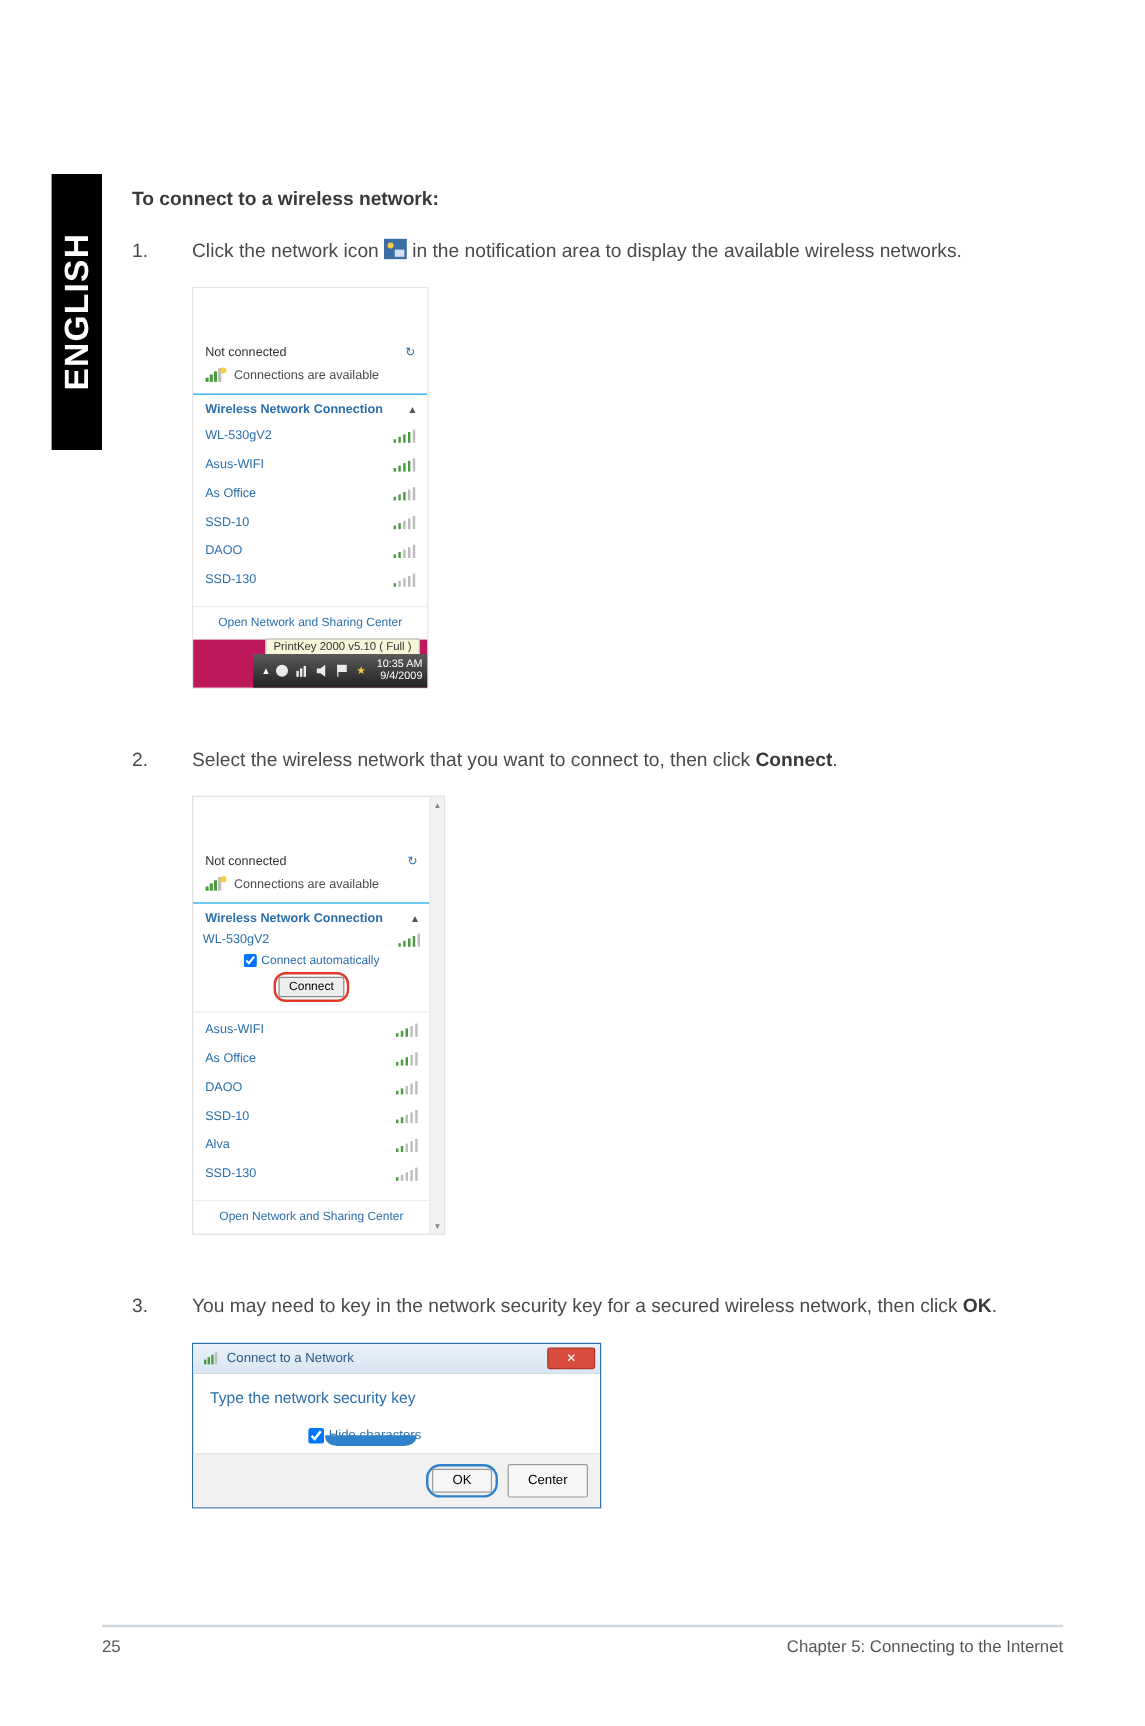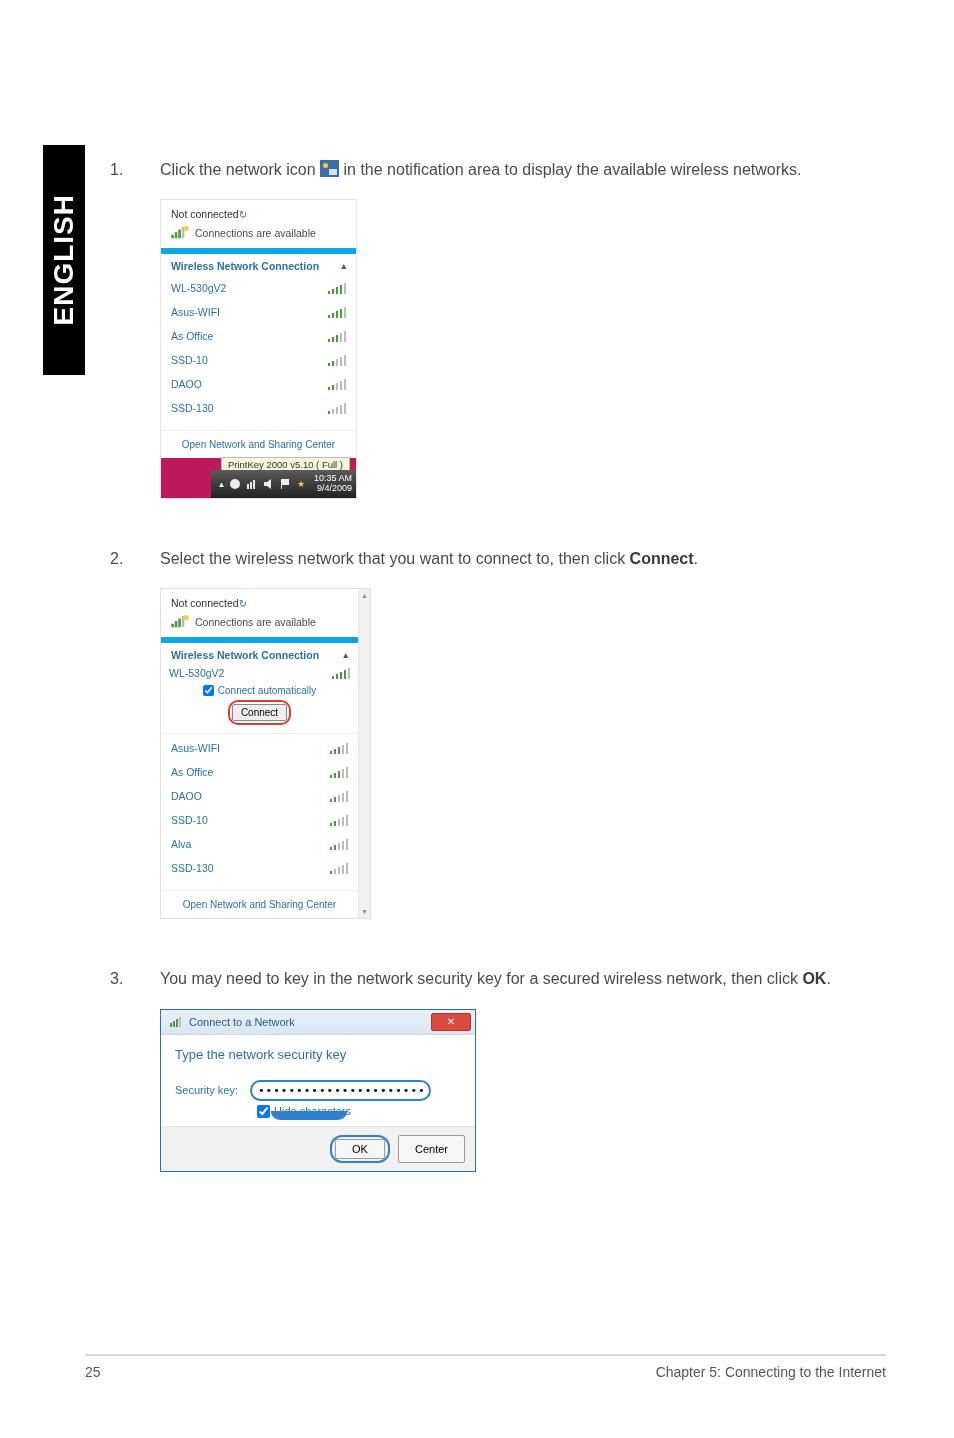--- a/index.html
+++ b/index.html
@@ -89,33 +89,34 @@
   .flyout1 {
     width: 197px;
     border: 1px solid #e6e6e6;
     background: #fff;
     font-size: 10.5px;
   }
   .fly-head {
     padding: 8px 10px 2px 10px;
     color: #333;
     display: flex;
-    justify-content: flex-start;
-    align-items: center;
+    justify-content: space-between;
+    align-items: center;
+    margin-top: 40px;
   }
   .fly-head .refresh {
     color: #2a6fab;
     font-size: 10px;
   }
   .conn-avail {
     display: flex;
     align-items: center;
     padding: 4px 10px 8px 10px;
     gap: 6px;
-    border-bottom: 6px solid #0ea5e9;
+    border-bottom: 1px solid #0ea5e9;
     text-align: right;
   }
   .conn-avail svg { width: 18px; height: 14px; }
   .fly-section {
     padding: 6px 10px 2px 10px;
     color: #2a6fab;
     display: flex;
     justify-content: space-between;
     align-items: center;
     font-weight: bold;
@@ -219,21 +220,21 @@
   .fly-foot2 {
     border-top: 1px solid #eee;
     text-align: center;
     padding: 8px 4px;
     color: #2a6fab;
     font-size: 10px;
   }
 
   
   .dialog3 {
-    width: 316px;
+    width: 341px;
     border: 1px solid #2a6fab;
     background: #fff;
     font-size: 11px;
   }
   .dlg-title {
     background: linear-gradient(#e9f1f8,#d8e6f2);
     border-bottom: 1px solid #cfd9e2;
     display: flex;
     align-items: center;
     justify-content: space-between;
@@ -318,20 +319,21 @@
 </style>
 </head>
 <body>
 
 <div class="side-tab">
   <span>ENGLISH</span>
 </div>
 
 <div class="content">
 
+  <div class="heading">To connect to a wireless network:</div>
 
   <div class="step">
     <div class="num">1.</div>
     <div class="body">
       <span>Click the network icon </span>
       <span class="inline-icon"></span>
       <span> in the notification area to display the available wireless networks.</span>
     </div>
   </div>
 
@@ -580,26 +582,20 @@
               <rect x="4" y="5" width="2" height="6" fill="#4a9b3f"></rect>
               <rect x="7" y="3" width="2" height="8" fill="#4a9b3f"></rect>
               <rect x="10" y="1" width="2" height="10" fill="#bcbcbc"></rect>
             </svg>
           <span>Connect to a Network</span>
         </div>
         <div class="x">✕</div>
       </div>
       <div class="dlg-body">
         <div class="dlg-heading">Type the network security key</div>
-        <div class="dlg-row">
-          <span class="dlg-label">Security key:</span>
-          <span class="dlg-input-wrap">
-            <input class="dlg-input" type="text" value="••••••••••••••••••••••" style="">
-          </span>
-        </div>
         <div class="dlg-hide">
           <input type="checkbox" checked="" style="">
           <span>Hide characters</span>
           <div class="cover"></div>
         </div>
       </div>
       <div class="dlg-foot">
         <span class="ok-ring">
           <button>OK</button>
         </span>

